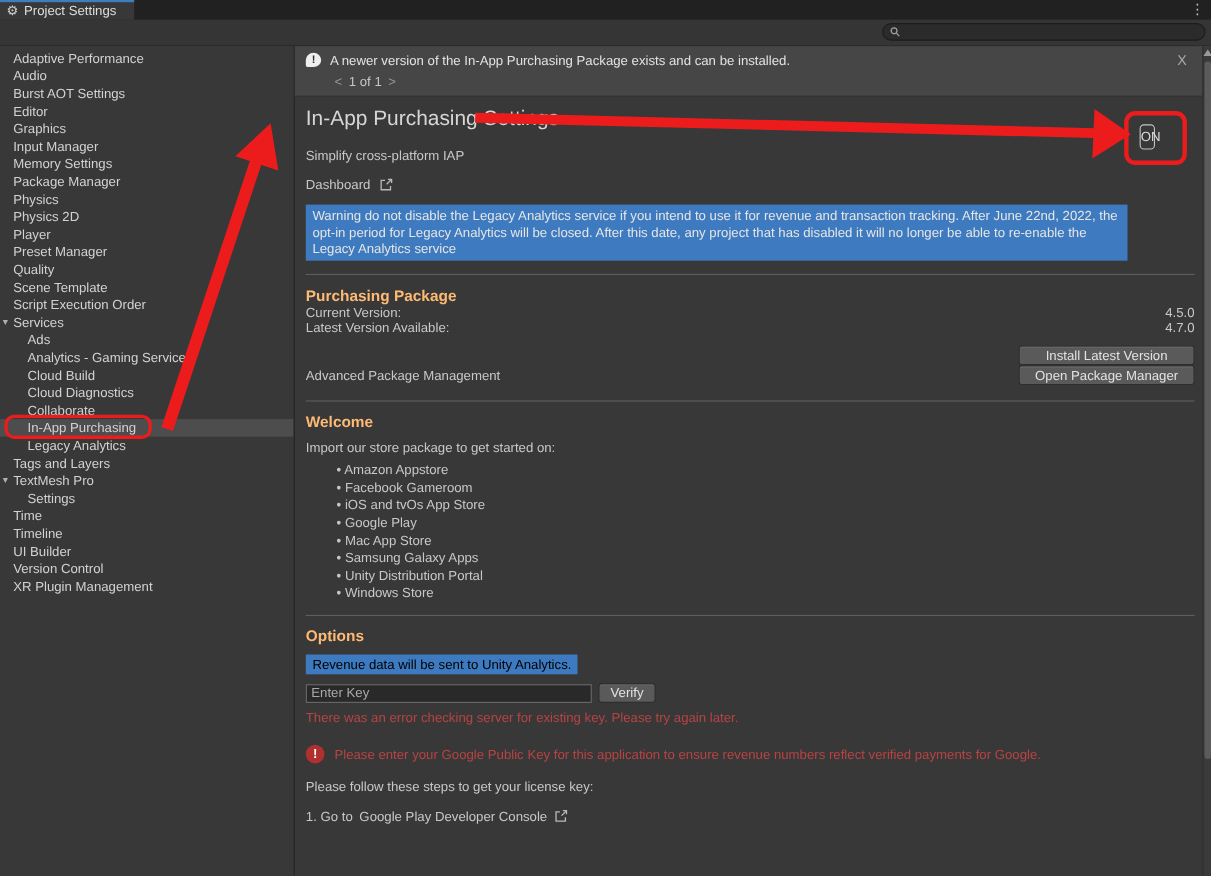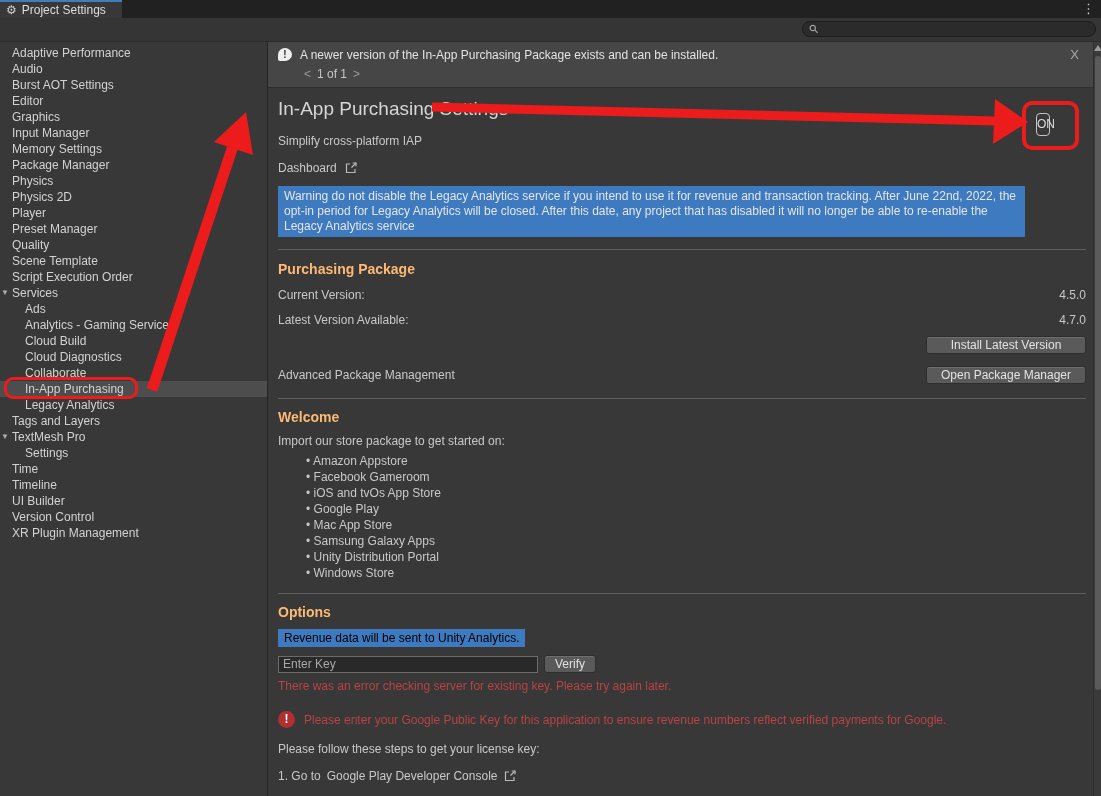--- a/index.html
+++ b/index.html
@@ -56,29 +56,29 @@
   .page-title { font-size:19px; font-weight:400; color:#d6d6d6; margin-top:10px; }
   .subtitle { margin-top:14px; color:#c8c8c8; }
   .dash-row { margin-top:13px; display:flex; align-items:center; gap:7px; color:#c8c8c8; }
   .ext-icon svg { display:block; }
   .warnbox {
     margin-top:11px; width:747px; background:#3d7abf; color:#e5e5e5;
     padding:3px 6px; line-height:15px;
   }
   .divider { border-top:1px solid #5e5e5e; margin-top:12px; }
   .sec-header { font-size:14px; font-weight:bold; color:#fdba74; }
-  .kv-row { display:flex; justify-content:space-between; margin-top:11px; color:#c8c8c8; }
+  .kv-row { display:flex; justify-content:space-between; color:#c8c8c8; }
   .btn {
     background:#5a5a5a; border:1px solid #2e2e2e; border-radius:3px; color:#e2e2e2;
     font-size:12px; font-family:"Liberation Sans",sans-serif;
     box-shadow:inset 0 1px 0 #6e6e6e; padding:1px 10px; height:18px; line-height:15px;
   }
   .btn-row { display:flex; justify-content:flex-end; margin-top:9px; }
   .btn-wide { width:160px; text-align:center; }
-  .adv-row { display:flex; justify-content:space-between; align-items:center; margin-top:12px; }
+  .adv-row { display:flex; justify-content:space-between; align-items:center; }
   .welcome-intro { margin-top:9px; color:#c8c8c8; }
   .store-list { list-style:none; margin-top:5px; }
   .store-list li { line-height:16px; color:#c8c8c8; padding-left:28px; }
   .store-list li::before { content:"• "; }
   .analytics-note { display:inline-block; margin-top:9px; background:#3d7abf; color:#000000; padding:2px 6px; }
   .key-row { display:flex; align-items:center; gap:6px; margin-top:8px; }
   .key-input {
     width:260px; height:17px; background:#292929; border:1px solid #6b6b6b;
     color:#b9b9b9; font-size:12px; padding:0 4px; font-family:"Liberation Sans",sans-serif;
   }

